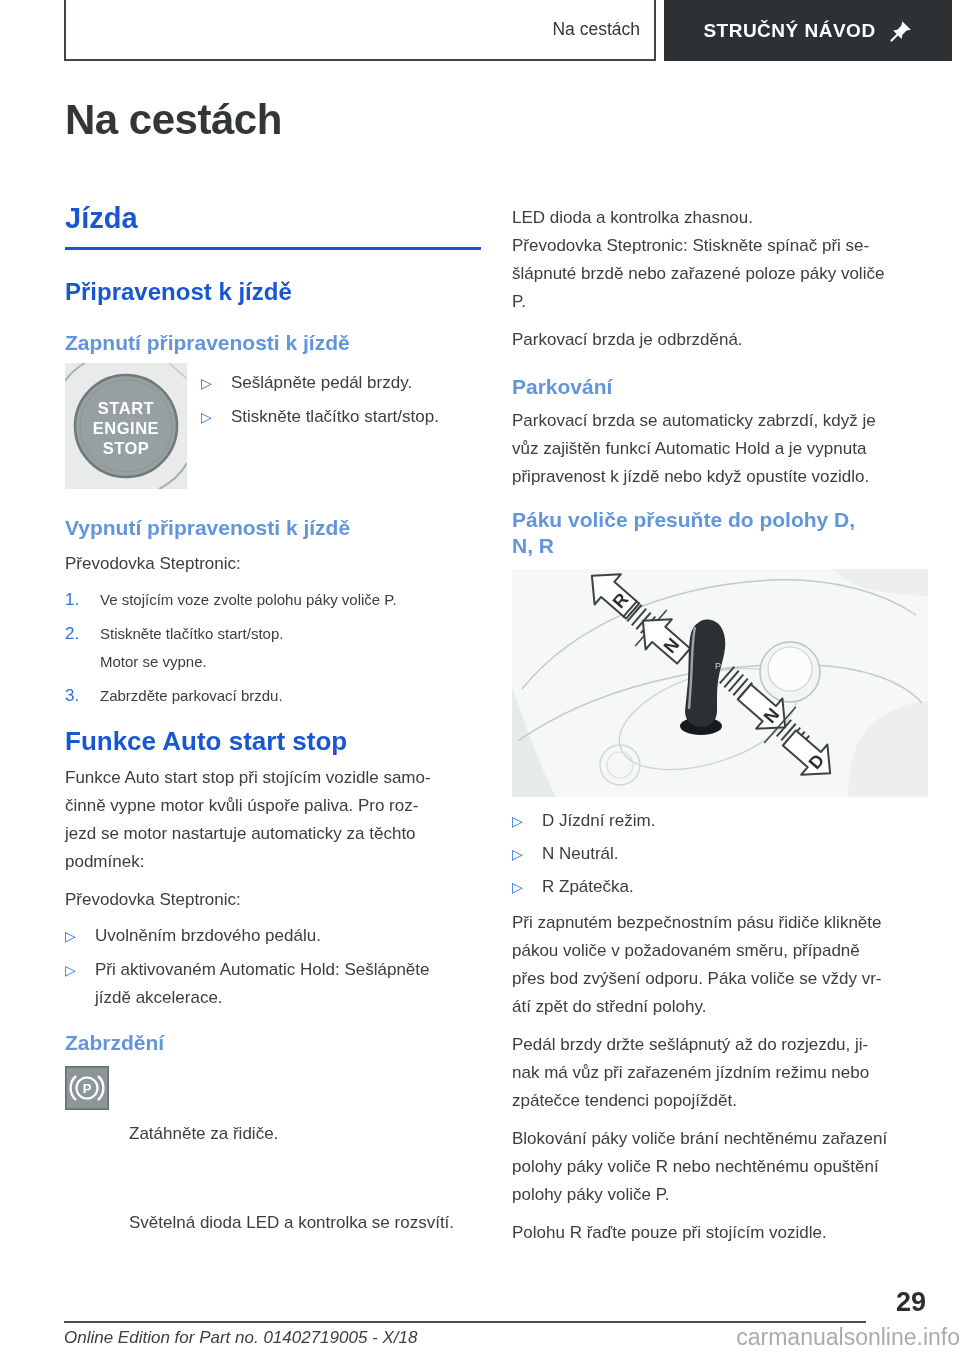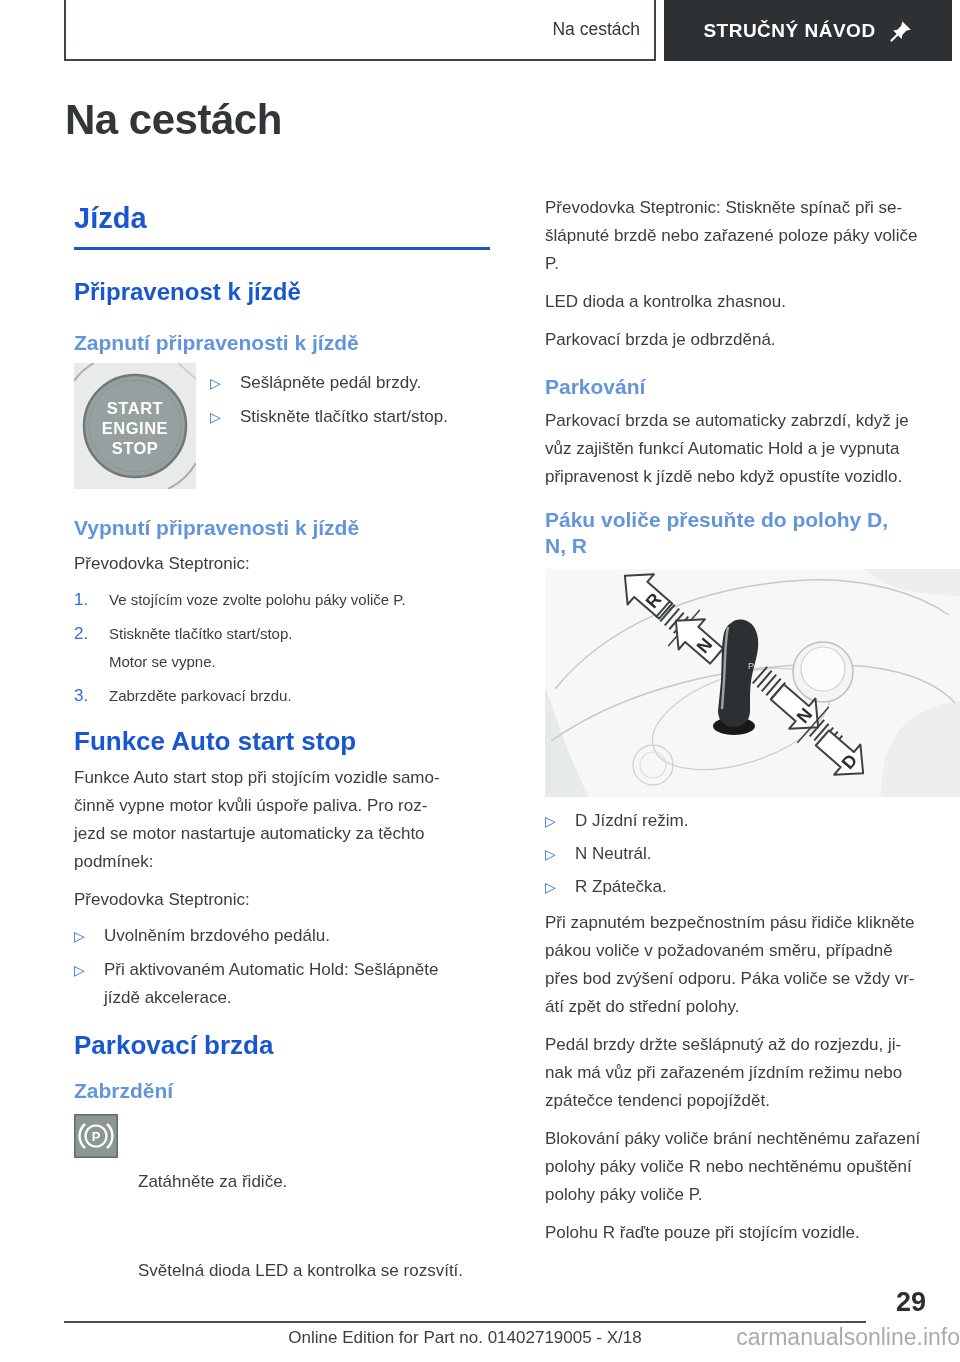--- a/index.html
+++ b/index.html
@@ -20,21 +20,21 @@
     background:#2d3133;color:#fff;display:flex;align-items:center;
     justify-content:center;gap:13px;font-weight:bold;font-size:19px;
     letter-spacing:.5px;
   }
   
   .page-title{
     margin:0;position:absolute;left:65px;top:96px;
     font-size:42px;font-weight:bold;color:#333638;letter-spacing:-.5px;
   }
   
-  .cols{position:absolute;left:74px;top:178px;width:863px;display:flex;gap:24px;}
+  .cols{position:absolute;left:65px;top:178px;width:863px;display:flex;}
   .col-left{width:416px;margin-right:31px;flex:none;}
   .col-right{width:416px;flex:none;padding-top:16px;box-sizing:border-box;}
 
   h2.section-title{
     color:#1957d0;font-size:29px;margin:24px 0 0;padding-bottom:12px;
     border-bottom:3px solid #1957d0;line-height:33px;
   }
   h3.big{color:#1957d0;font-size:24px;margin:28px 0 0;line-height:28px;}
   h2.mid{color:#1957d0;font-size:26px;margin:16px 0 0;line-height:30px;}
   .col-left h2.mid.pb{margin-top:18px;}
@@ -67,21 +67,21 @@
   .gear-fig{width:416px;height:228px;margin-top:10px;display:block;}
 
   .icon-row{display:flex;margin-top:8px;}
   .icon-row svg{flex:none;margin-right:20px;margin-top:3px;}
   .itext{font-size:17px;line-height:28px;padding-top:1px;white-space:pre;}
   .itext .l2{margin-top:5px;}
 
   
   .footer-line{position:absolute;left:64px;top:1321px;width:802px;height:2px;background:#4a5053;}
   .page-num{position:absolute;right:34px;top:1287px;font-size:27px;font-weight:bold;color:#2c2f31;}
-  .edition{position:absolute;left:64px;top:1328px;width:802px;text-align:center;font-size:17px;color:#3b3e40;}
+  .edition{position:absolute;left:64px;top:1328px;width:802px;text-align:left;font-size:17px;color:#3b3e40;font-style:italic;}
   .watermark{position:absolute;right:0;top:1324px;font-size:23px;color:#a9abad;}
 </style>
 </head>
 <body>
 
 <div class="crumb-box">
   <span>Na cestách</span>
 </div>
 <div class="tab">
   <span>STRUČNÝ NÁVOD</span>
@@ -161,21 +161,20 @@
         <span class="bullet-icon">▷</span>
         <span class="btext">Uvolněním brzdového pedálu.</span>
       </li>
       <li>
         <span class="bullet-icon">▷</span>
         <span class="btext">Při aktivovaném Automatic Hold: Sešlápněte
 jízdě akcelerace.</span>
       </li>
     </ul>
 
-    <h2 class="mid pb">Parkovací brzda</h2>
 
     <h4 class="sub" style="margin-top:18px;">Zabrzdění</h4>
 
     <div class="icon-row">
       <svg width="44" height="44" viewBox="0 0 44 44">
         <rect x="0.8" y="0.8" width="42.4" height="42.4" fill="#8c9696" stroke="#657070" stroke-width="1.6"></rect>
         <path d="M11,10 A16,16 0 0 0 11,34" stroke="#ffffff" stroke-width="2.4" fill="none"></path>
         <path d="M33,10 A16,16 0 0 1 33,34" stroke="#ffffff" stroke-width="2.4" fill="none"></path>
         <circle cx="22" cy="22" r="10.5" fill="none" stroke="#ffffff" stroke-width="2.2"></circle>
         <text x="22" y="26.5" text-anchor="middle" font-size="13" font-weight="bold" fill="#ffffff">P</text>
@@ -183,24 +182,24 @@
       <div class="itext">
         <div>Zatáhněte za řidiče.</div>
         <div class="l2">Světelná dioda LED a kontrolka se rozsvítí.</div>
       </div>
     </div>
 
   </div>
 
   <div class="col-right">
 
+    <p class="para">LED dioda a kontrolka zhasnou.</p>
     <p class="para first">Převodovka Steptronic: Stiskněte spínač při se-
 šlápnuté brzdě nebo zařazené poloze páky voliče
 P.</p>
-    <p class="para">LED dioda a kontrolka zhasnou.</p>
     <p class="para">Parkovací brzda je odbrzděná.</p>
 
     <h4 class="sub" style="margin-top:20px;">Parkování</h4>
 
     <p class="para" style="margin-top:8px;">Parkovací brzda se automaticky zabrzdí, když je
 vůz zajištěn funkcí Automatic Hold a je vypnuta
 připravenost k jízdě nebo když opustíte vozidlo.</p>
 
 
     <h4 class="sub" style="margin-top:16px;line-height:26px;">Páku voliče přesuňte do polohy D,

